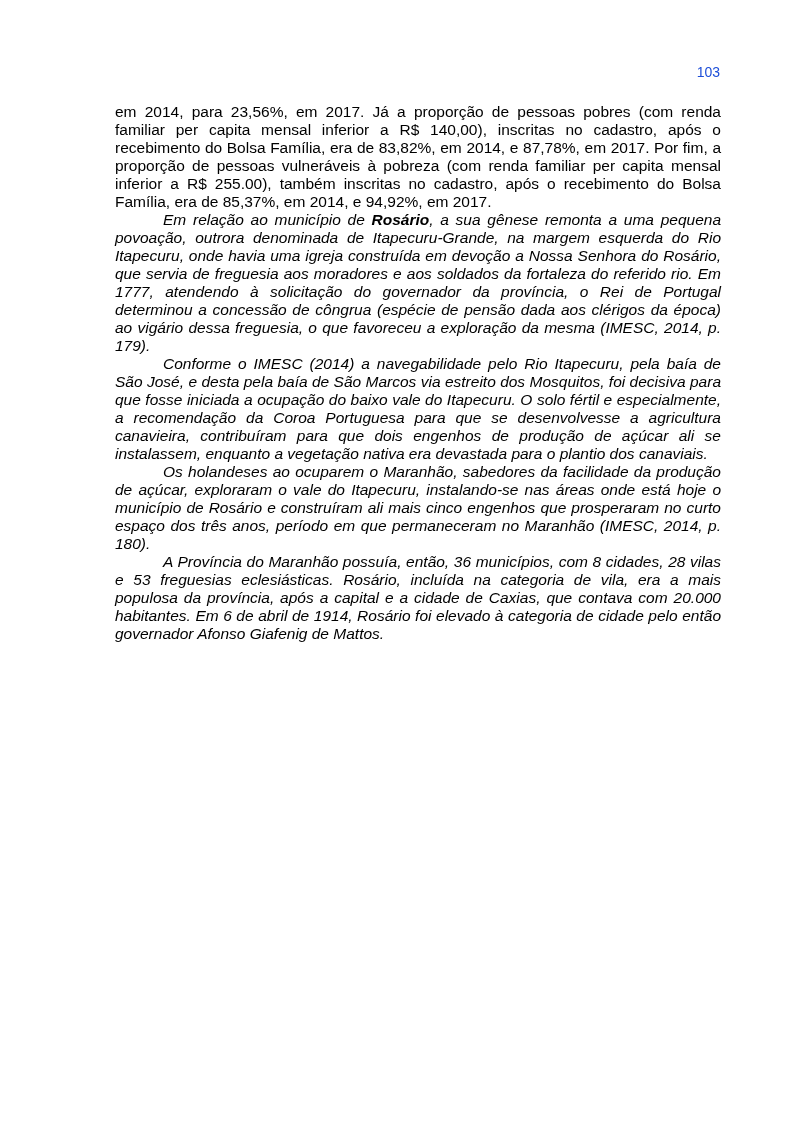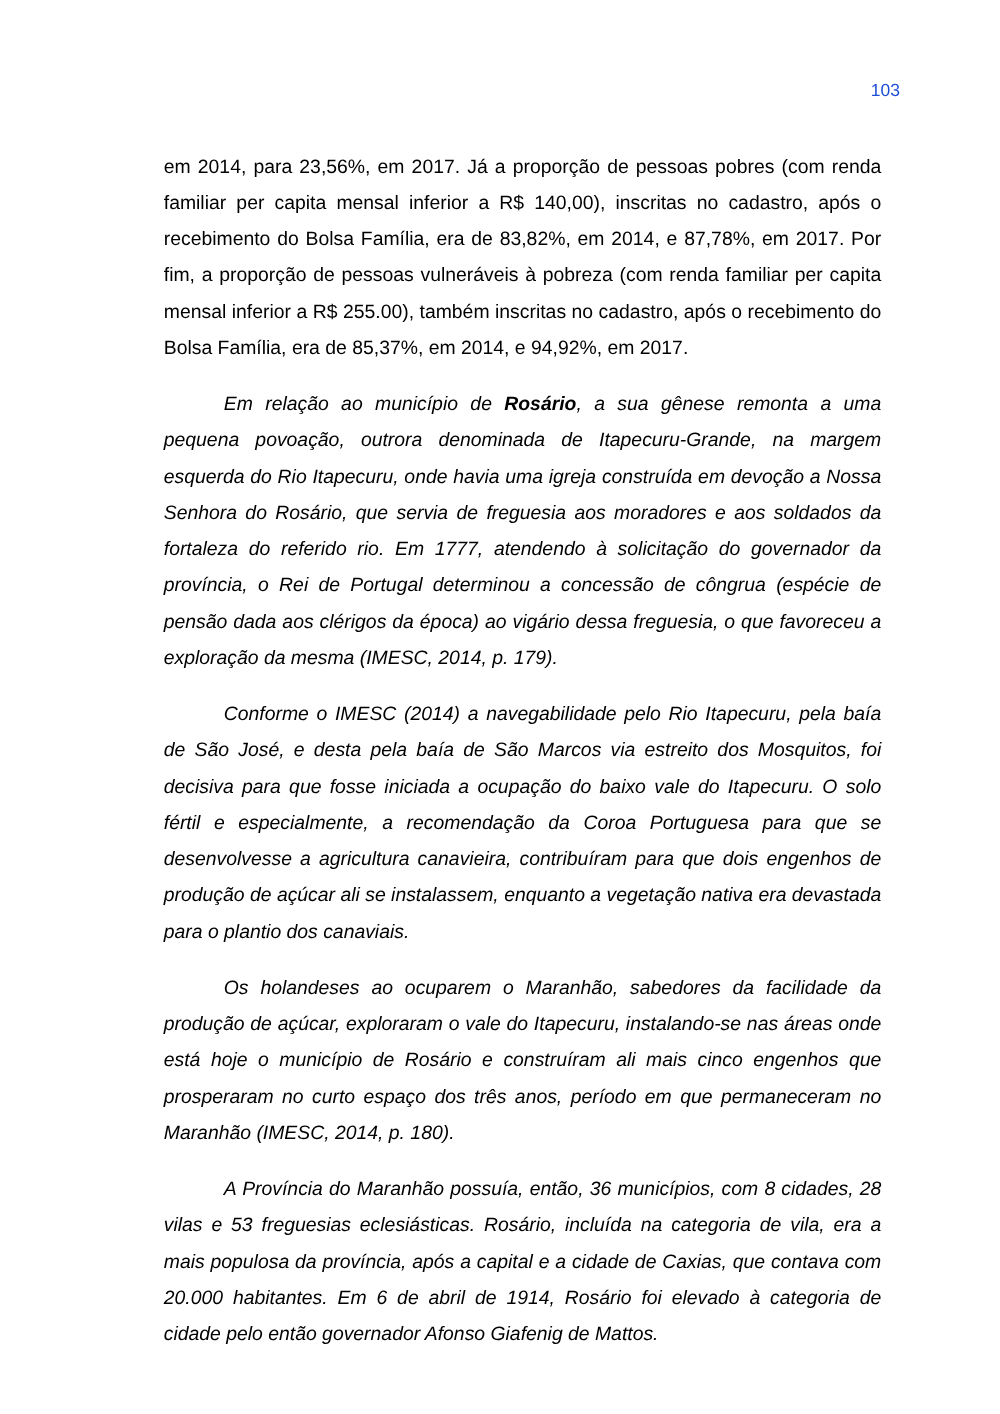--- a/index.html
+++ b/index.html
@@ -25,23 +25,23 @@
     color: #1d4ed8;
     margin-top: 20px;
   }
   .content {
     position: absolute;
     left: 115px;
     top: 103px;
     width: 606px;
   }
   .para {
-    margin: 16px;
+    margin: 0;
     font-size: 15.5px;
-    line-height: 29px;
+    line-height: 18px;
     text-align: justify;
     color: #000000;
   }
   .para.indent {
     text-indent: 48px;
     font-style: italic;
   }
   .bold {
     font-weight: bold;
   }

